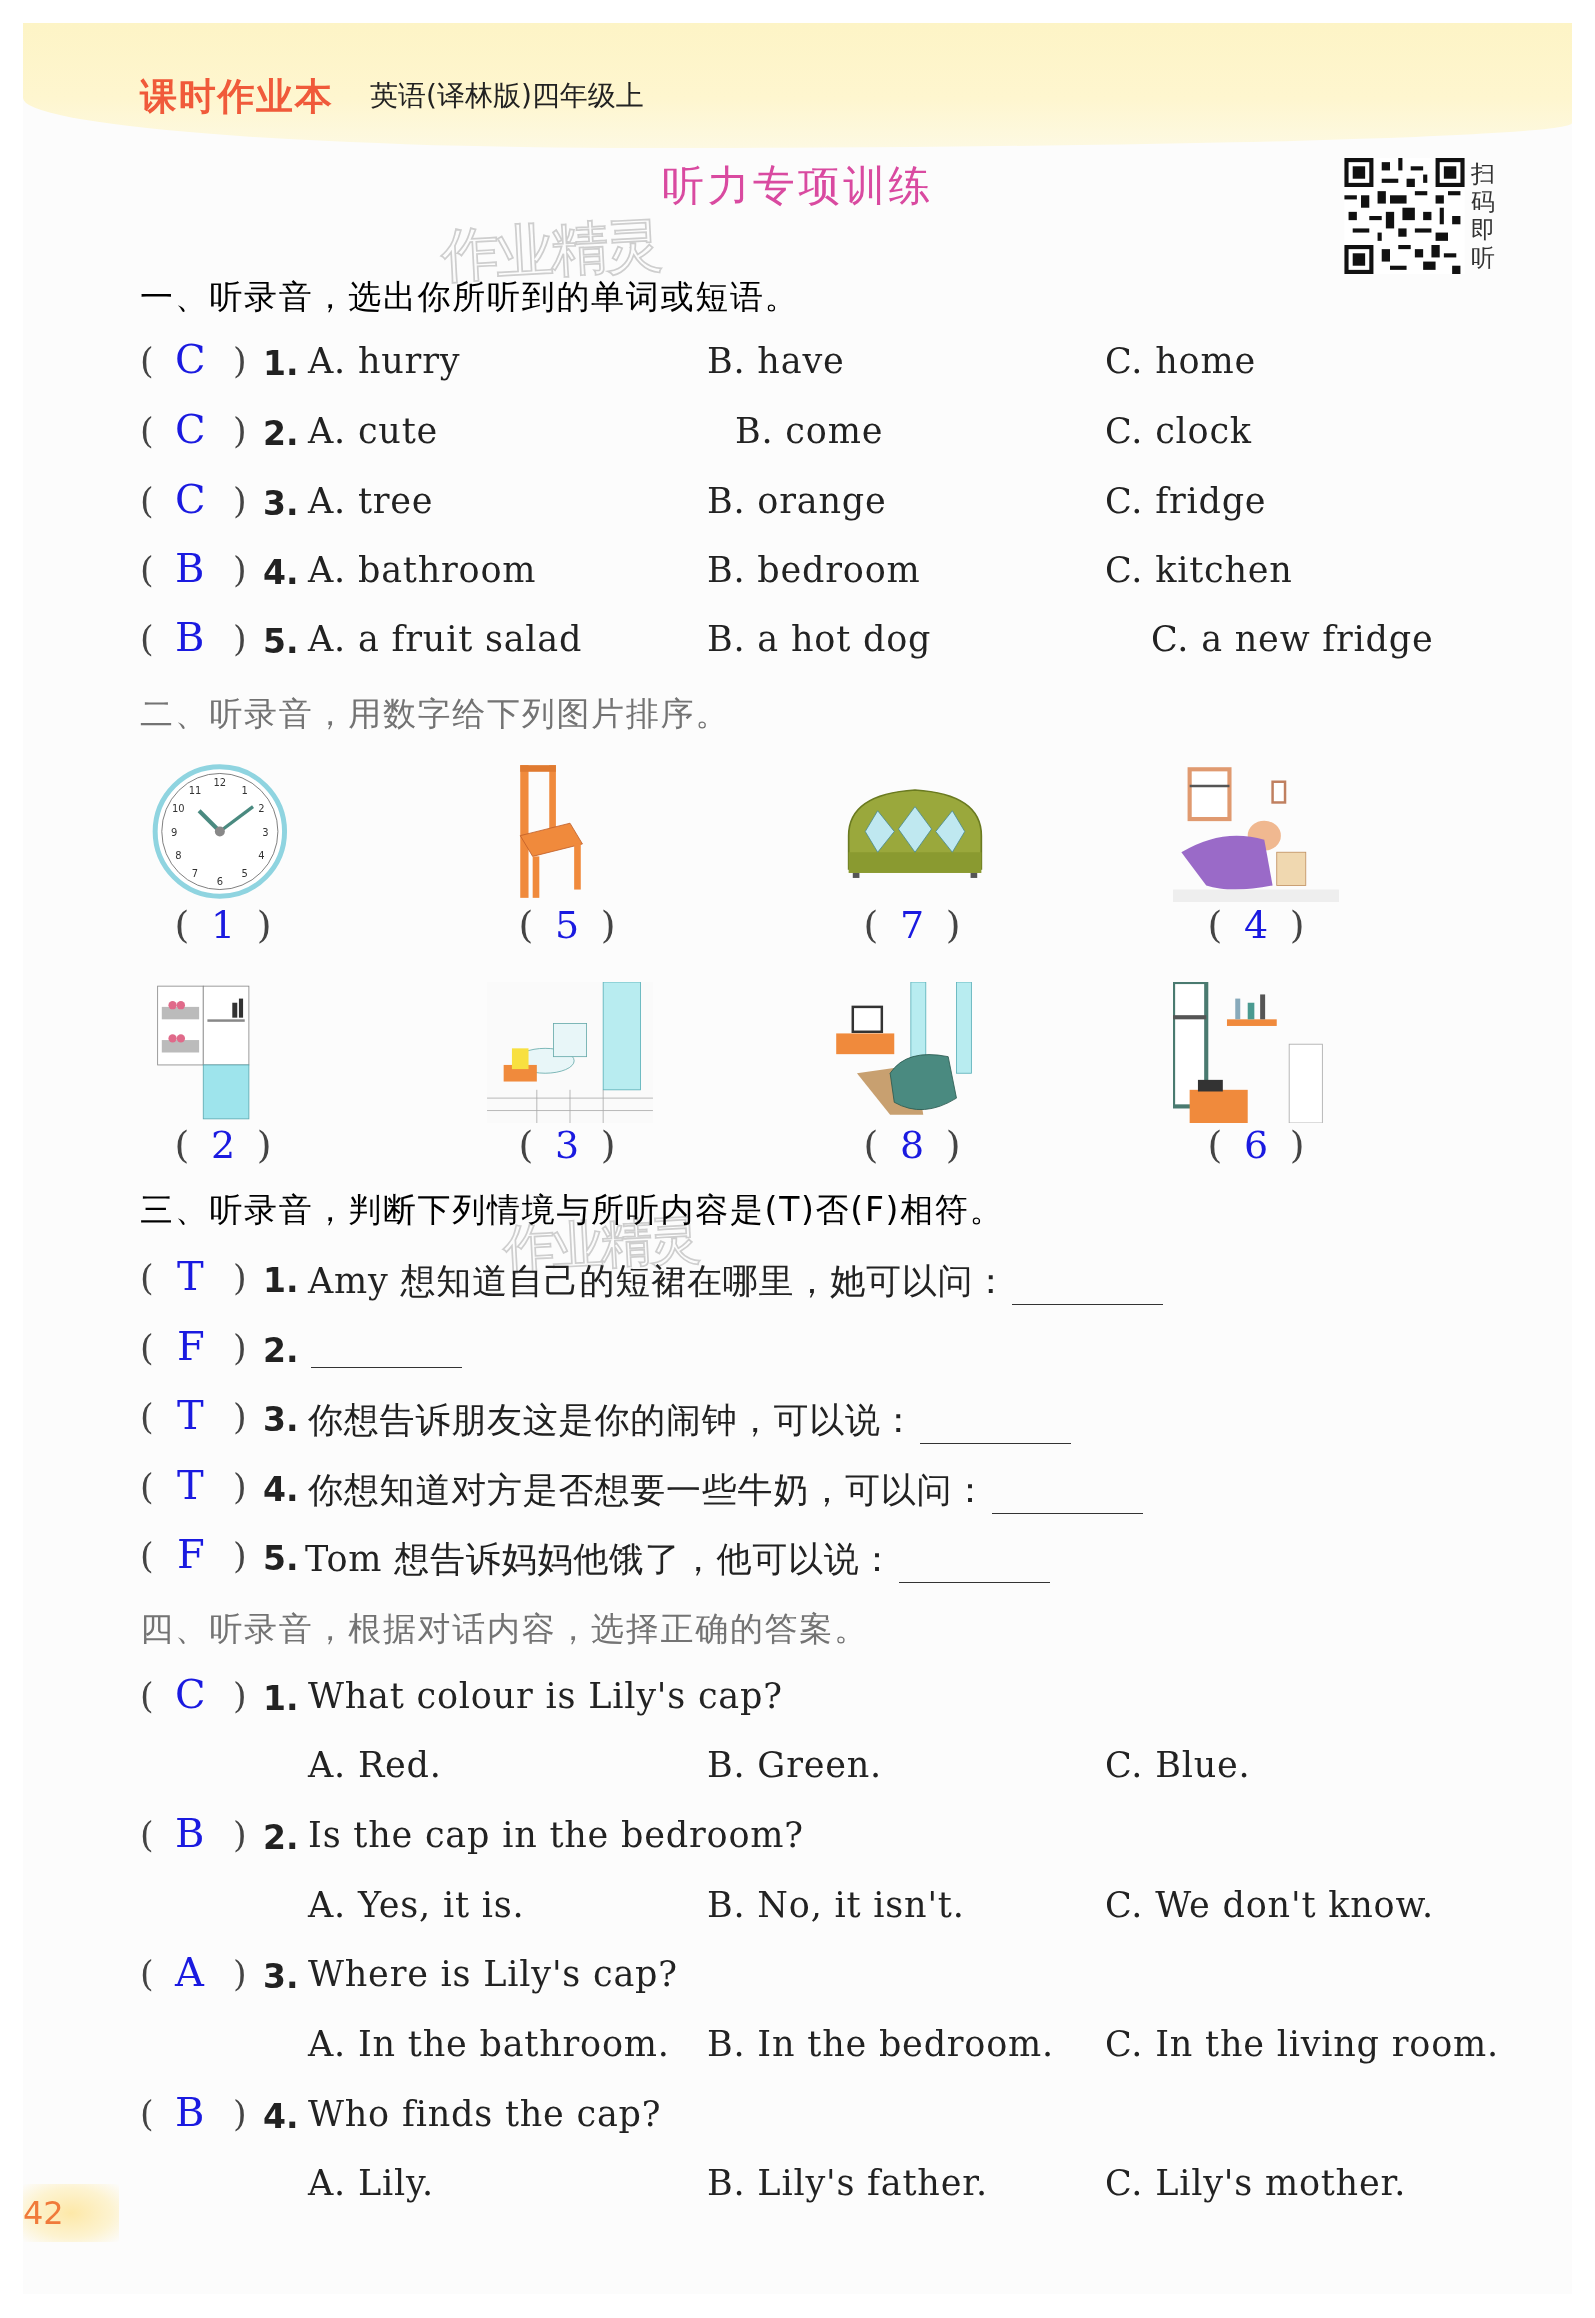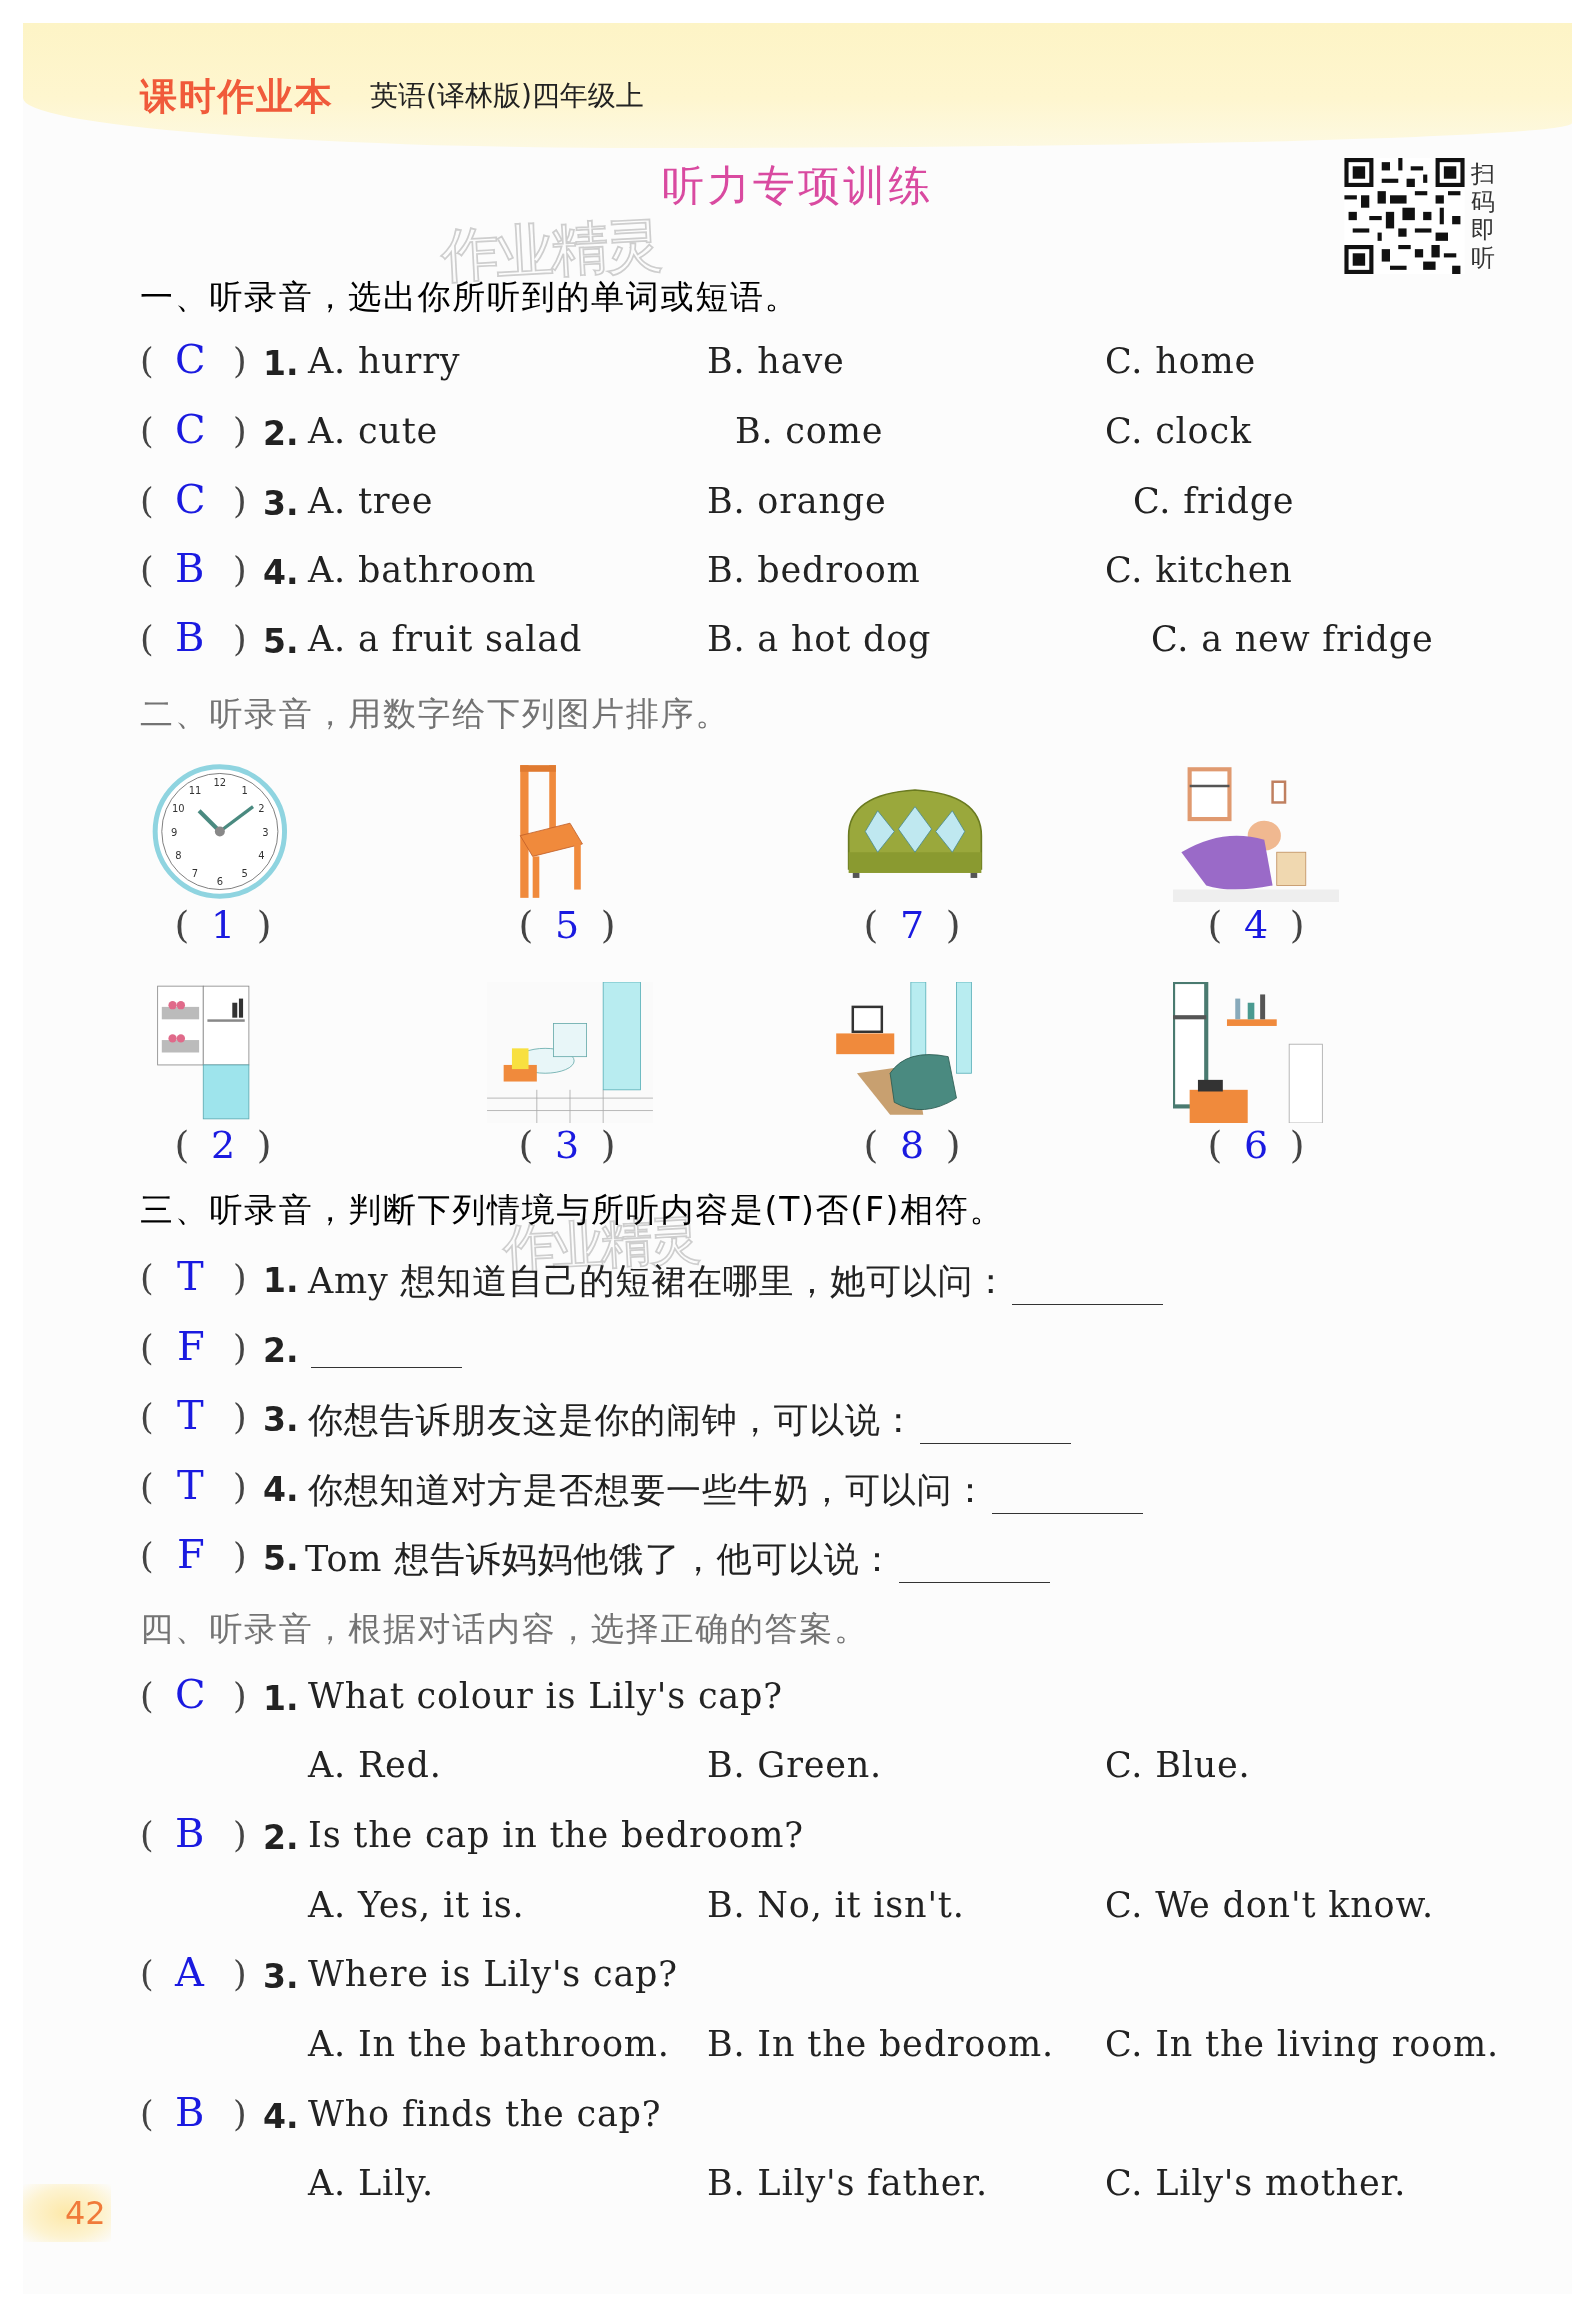--- a/index.html
+++ b/index.html
@@ -23,23 +23,23 @@
   .red { color:#000000; } .teal { color:#737373; }
   .row { position:absolute; left:140px; height:50px; font-size:35px; white-space:nowrap; }
   .paren { position:absolute; color:#444; font-family:"DejaVu Serif",serif; }
   .ans { position:absolute; color:#1a1ae0; font-size:40px; }
   .num { position:absolute; font-family:"DejaVu Sans",sans-serif; font-weight:bold; font-size:33px; color:#222; }
   .opt { position:absolute; font-size:35px; color:#222; letter-spacing:0.8px; }
   .blank { display:inline-block; border-bottom:1.7px solid #333; width:151px; height:33px; vertical-align:bottom; margin-left:3.3px; }
   .pic { position:absolute; width:166px; height:141px; }
   .pic-ans { position:absolute; font-size:38px; color:#444; width:166px; text-align:center; }
   .pic-ans .v { color:#1a1ae0; margin:0 21.6px; }
-  .page-num { position:absolute; left:23px; top:2184px; width:88px; height:58px;
+  .page-num { position:absolute; left:23px; top:2184px; width:96px; height:58px;
     background:radial-gradient(ellipse at center,#fde8a8 0%,#fdf3d0 60%,rgba(253,243,208,0) 100%);
-    font-family:"DejaVu Sans",sans-serif; font-size:32px; color:#f07a3a; padding-left:42px; box-sizing:border-box; line-height:58px; }
+    font-family:"DejaVu Sans",sans-serif; font-size:32px; color:#f07a3a; box-sizing:border-box; line-height:58px; }
 </style>
 </head>
 <body>
 
 <div class="page"></div>
 <div class="header-band"></div>
 <div class="brand">课时作业本</div>
 <div class="subtitle">英语(译林版)四年级上</div>
 <div class="page-title">听力专项训练</div>
 
@@ -122,21 +122,21 @@
   <span class="opt" style="left:595px;">B.  come</span>
   <span class="opt" style="left:965px;">C.  clock</span>
 </div>
 <div class="row" style="top:481px;">
   <span class="paren" style="left:0;">(</span>
   <span class="ans" style="left:35px;top:-5px;">C</span>
   <span class="paren" style="left:93px;">)</span>
   <span class="num" style="left:123px;top:3.3px;">3.</span>
   <span class="opt" style="left:168px;">A.  tree</span>
   <span class="opt" style="left:567px;">B.  orange</span>
-  <span class="opt" style="left:965px;margin-left:28px;">C.  fridge</span>
+  <span class="opt" style="left:965px;">C.  fridge</span>
 </div>
 <div class="row" style="top:550px;">
   <span class="paren" style="left:0;">(</span>
   <span class="ans" style="left:35px;top:-5px;">B</span>
   <span class="paren" style="left:93px;">)</span>
   <span class="num" style="left:123px;top:3.3px;">4.</span>
   <span class="opt" style="left:168px;">A.  bathroom</span>
   <span class="opt" style="left:567px;">B.  bedroom</span>
   <span class="opt" style="left:965px;">C.  kitchen</span>
 </div>

